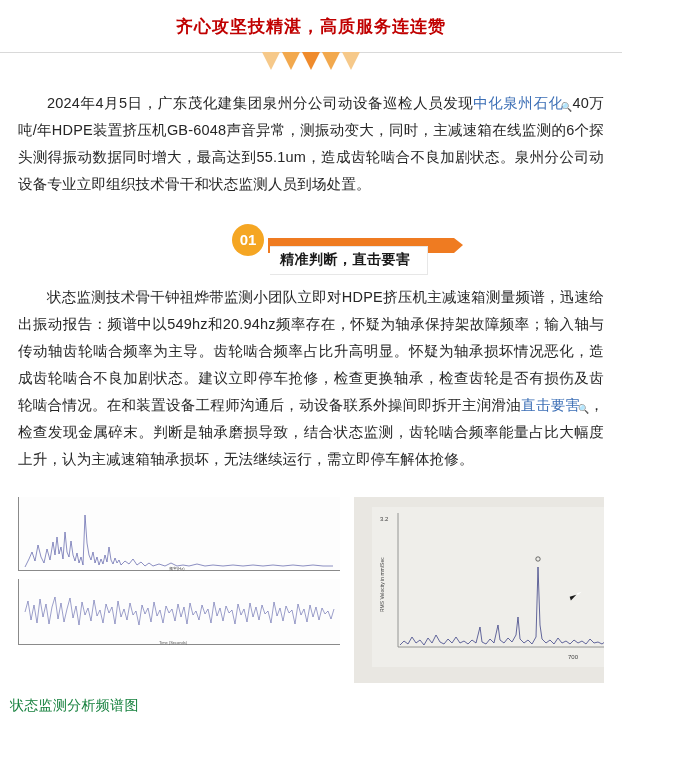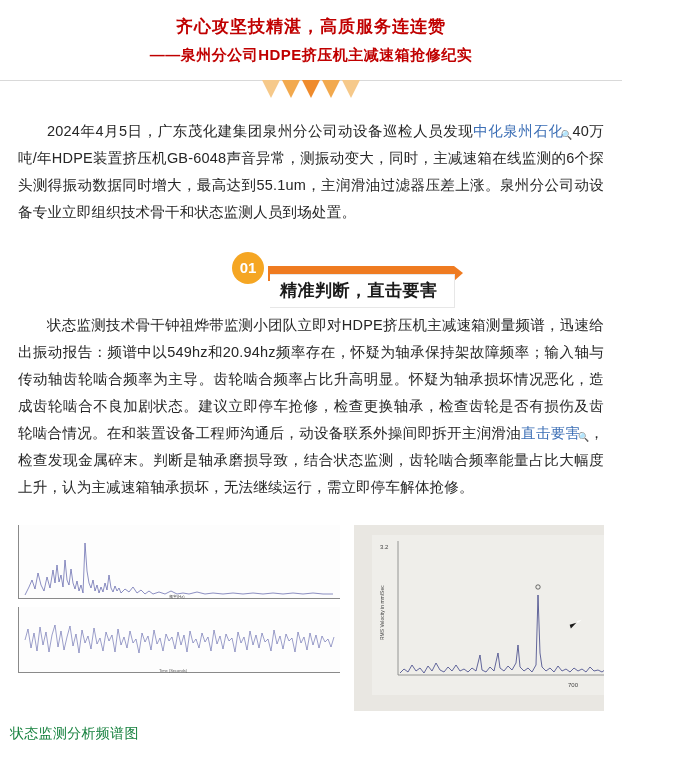--- a/index.html
+++ b/index.html
@@ -147,21 +147,21 @@
     border-left: 9px solid #ef7b21;
   }
   .sec-label {
     position: absolute;
     left: 270px;
     top: 22px;
     background: #ffffff;
     border: 1px solid #e7e7e7;
     border-left: none;
     padding: 4px 16px 5px 10px;
-    font-size: 17px;
+    font-size: 14px;
     font-weight: bold;
     color: #1a1a1a;
     letter-spacing: 0.5px;
     z-index: 2;
   }
 
   
   .figures {
     margin-top: 24px;
     padding: 0 18px;
@@ -234,35 +234,34 @@
     letter-spacing: 0.3px;
   }
 </style>
 </head>
 <body>
 
 <div class="page">
 
   <div class="header">
     <div class="title-main">齐心攻坚技精湛，高质服务连连赞</div>
-    <div class="title-sub">——泉州分公司HDPE挤压机主减速箱抢修纪实</div>
     <div class="divider-wrap">
       <div class="divider-line"></div>
       <div class="fan">
         <span class="f1"></span>
           <span class="f2"></span>
           <span class="f3"></span>
           <span class="f4"></span>
           <span class="f5"></span>
       </div>
     </div>
   </div>
 
   <div class="body-wrap">
-    <p class="para"><span>2024年4月5日，广东茂化建集团泉州分公司动设备巡检人员发现</span><span class="link"><span>中化泉州石化</span><span class="mag">🔍</span></span><span>40万吨/年HDPE装置挤压机GB-6048声音异常，测振动变大，同时，主减速箱在线监测的6个探头测得振动数据同时增大，最高达到55.1um，主润滑油过滤器压差上涨。泉州分公司动设备专业立即组织技术骨干和状态监测人员到场处置。</span></p>
+    <p class="para"><span>2024年4月5日，广东茂化建集团泉州分公司动设备巡检人员发现</span><span class="link"><span>中化泉州石化</span><span class="mag">🔍</span></span><span>40万吨/年HDPE装置挤压机GB-6048声音异常，测振动变大，同时，主减速箱在线监测的6个探头测得振动数据同时增大，最高达到55.1um，造成齿轮啮合不良加剧状态。泉州分公司动设备专业立即组织技术骨干和状态监测人员到场处置。</span></p>
   </div>
 
   <div class="section">
     <div class="sec-ribbon"></div>
     <div class="sec-num">01</div>
     <div class="sec-label">精准判断，直击要害</div>
   </div>
 
   <div class="body-wrap">
     <p class="para"><span>状态监测技术骨干钟祖烨带监测小团队立即对HDPE挤压机主减速箱测量频谱，迅速给出振动报告：频谱中以549hz和20.94hz频率存在，怀疑为轴承保持架故障频率；输入轴与传动轴齿轮啮合频率为主导。齿轮啮合频率占比升高明显。怀疑为轴承损坏情况恶化，造成齿轮啮合不良加剧状态。建议立即停车抢修，检查更换轴承，检查齿轮是否有损伤及齿轮啮合情况。在和装置设备工程师沟通后，动设备联系外操间即拆开主润滑油</span><span class="link"><span>直击要害</span><span class="mag">🔍</span></span><span>，检查发现金属碎末。判断是轴承磨损导致，结合状态监测，齿轮啮合频率能量占比大幅度上升，认为主减速箱轴承损坏，无法继续运行，需立即停车解体抢修。</span></p>

